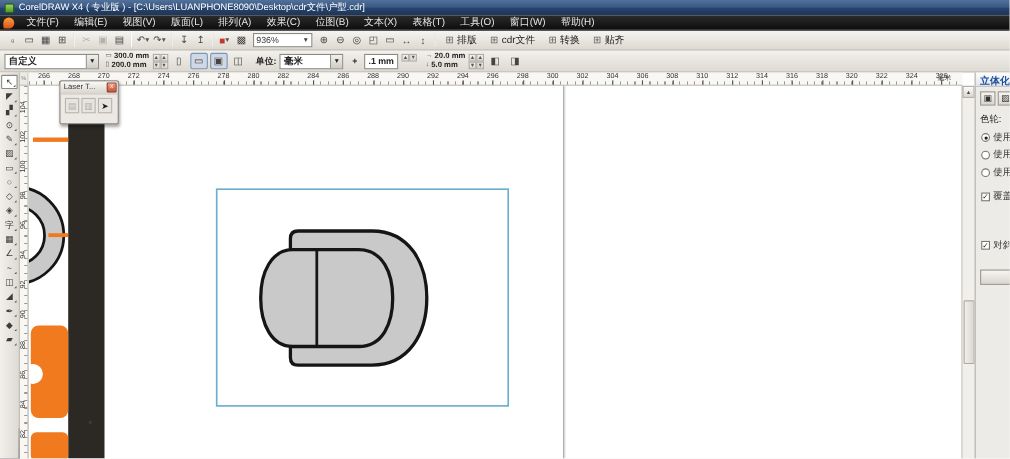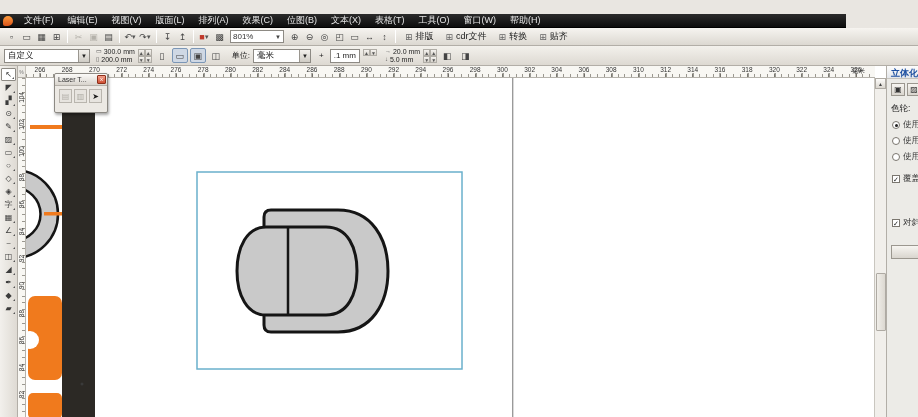--- a/index.html
+++ b/index.html
@@ -7,40 +7,40 @@
   body { font-family:"Liberation Sans","DejaVu Sans",sans-serif; background:#fff; }
   .app { position:relative; width:918px; height:417px; overflow:hidden; background:#e9e6e1; }
 
   
   .titlebar { position:absolute; left:0; top:0; width:918px; height:14px;
     background:linear-gradient(#51719a 0%,#3a5a85 45%,#27436b 55%,#1d3557 100%);
     display:flex; align-items:center; gap:4px; padding:0 4px; color:#fff; font-size:8.5px; white-space:nowrap; }
   .app-icon { width:9px; height:9px; border-radius:2px; background:linear-gradient(#9fd468,#4f9a22); border:1px solid #2e6410; flex:0 0 auto; }
 
   
-  .menubar { position:absolute; left:0; top:14px; width:846px; height:14px;
+  .menubar { position:absolute; left:0; top:14px; width:918px; height:14px;
     background:linear-gradient(#2b2b2b,#0d0d0d); display:flex; align-items:center; color:#e6e6e6; font-size:9px; border-bottom:1px solid #000; }
   .menubar .logo { width:10px; height:10px; margin:0 4px 0 3px; border-radius:50% 50% 50% 2px; background:linear-gradient(#ff9d3d,#d8531a); flex:0 0 auto; }
   .menu-item { padding:0 7px; line-height:13px; cursor:default; }
 
   
   .toolbar { position:absolute; left:0; top:28px; width:918px; height:18px;
     background:linear-gradient(#f6f4f0,#dcd8d1); border-bottom:1px solid #b2aea7; display:flex; align-items:center; padding:0 4px; font-size:9px; color:#333; }
   .tb-btn { min-width:15px; height:15px; display:flex; align-items:center; justify-content:center; font-size:9px; color:#454545; }
   .tb-btn.disabled { color:#b4b1aa; }
   .tb-dd { font-size:6px; color:#555; margin-left:-1px; }
   .tb-sep { width:1px; height:13px; background:#b4b0a8; border-right:1px solid #fff; margin:0 3px; }
   .tb-combo { width:54px; height:13px; background:#fff; border:1px solid #8d8a84; display:flex; align-items:center; justify-content:space-between; padding:0 2px; font-size:8px; margin:0 3px; }
   .tb-combo .arr { font-size:6px; color:#444; }
   .tb-text-btn { display:flex; align-items:center; gap:3px; padding:0 6px; height:15px; font-size:9px; color:#222; }
   .tb-text-btn .g { font-size:9px; color:#666; }
 
   
   .propbar { position:absolute; left:0; top:46px; width:918px; height:20px;
-    background:linear-gradient(#f3f1ec,#ddd9d2); border-bottom:1px solid #b2aea7; display:flex; align-items:center; padding:0 4px; font-size:8px; color:#222; }
+    background:linear-gradient(#f3f1ec,#ddd9d2); border-bottom:1px solid #b2aea7; display:flex; align-items:center; padding:0 4px; font-size:8px; color:#222;font-weight:bold; }
   .pb-combo { width:86px; height:14px; background:#fff; border:1px solid #8d8a84; display:flex; align-items:center; justify-content:space-between; padding:0 3px; font-size:8.5px; }
   .pb-combo .arr { width:11px; height:12px; background:linear-gradient(#f2f0ec,#cfccc5); border-left:1px solid #9a968f; font-size:6px; display:flex; align-items:center; justify-content:center; margin-right:-3px; }
   .pb-size { display:flex; flex-direction:column; justify-content:center; gap:1px; margin-left:6px; }
   .pb-size .row { display:flex; align-items:center; gap:2px; font-size:7px; line-height:7px; }
   .pb-size .pgico { font-size:6px; color:#555; }
   .stepper { display:grid; grid-template-columns:7px 7px; grid-template-rows:7px 7px; margin-left:3px; }
   .stepper span { font-size:5px; line-height:7px; text-align:center; color:#555; background:linear-gradient(#f5f3ef,#d6d2cb); border:1px solid #b0ada6; }
   .pb-btn { width:16px; height:15px; margin-left:2px; display:flex; align-items:center; justify-content:center; font-size:9px; color:#444; }
   .pb-btn.on { background:#cfd8e4; border:1px solid #7b96b6; border-radius:2px; }
   .pb-label { margin:0 3px 0 8px; }
@@ -97,20 +97,24 @@
   .radio.on::after { content:""; position:absolute; left:2px; top:2px; width:3px; height:3px; border-radius:50%; background:#222; }
   .cbx { width:8px; height:8px; border:1px solid #7a766f; background:#fff; flex:0 0 auto; font-size:7px; line-height:7px; color:#222; text-align:center; }
   .docker .apply { margin:14px 0 0 4px; width:100px; height:14px; border:1px solid #9b978f; background:linear-gradient(#f7f5f1,#d9d5ce); font-size:8.5px; color:#333; text-align:center; line-height:13px; white-space:nowrap; }
 </style>
 <style>.f-dark{fill:var(--wall-dark)}.f-orange{fill:var(--accent-orange)}.f-gray{fill:var(--shape-gray)}
 .s-black{stroke:var(--outline-black)}.s-gray{stroke:var(--shape-gray)}.s-blue{stroke:var(--selection-blue)}</style></head>
 <body>
 
 <div class="app">
 
+  <div class="titlebar">
+    <span class="app-icon"></span>
+    <span>CorelDRAW X4 ( 专业版 ) - [C:\Users\LUANPHONE8090\Desktop\cdr文件\户型.cdr]</span>
+  </div>
 
   <div class="menubar">
     <span class="logo"></span>
   <span class="menu-item">文件(F)</span>
       <span class="menu-item">编辑(E)</span>
       <span class="menu-item">视图(V)</span>
       <span class="menu-item">版面(L)</span>
       <span class="menu-item">排列(A)</span>
       <span class="menu-item">效果(C)</span>
       <span class="menu-item">位图(B)</span>
@@ -162,21 +166,21 @@
       </div>
       <span class="tb-sep"></span>
       <div class="tb-btn">
         <span style="color: rgb(192, 57, 43);">■</span>
         <span class="tb-dd">▼</span>
       </div>
       <div class="tb-btn">
         <span>▩</span>
       </div>
       <div class="tb-combo">
-        <span>801%</span>
+        <span>936%</span>
         <span class="arr">▼</span>
       </div>
       <div class="tb-btn">
         <span>⊕</span>
       </div>
       <div class="tb-btn">
         <span>⊖</span>
       </div>
       <div class="tb-btn">
         <span>◎</span>

